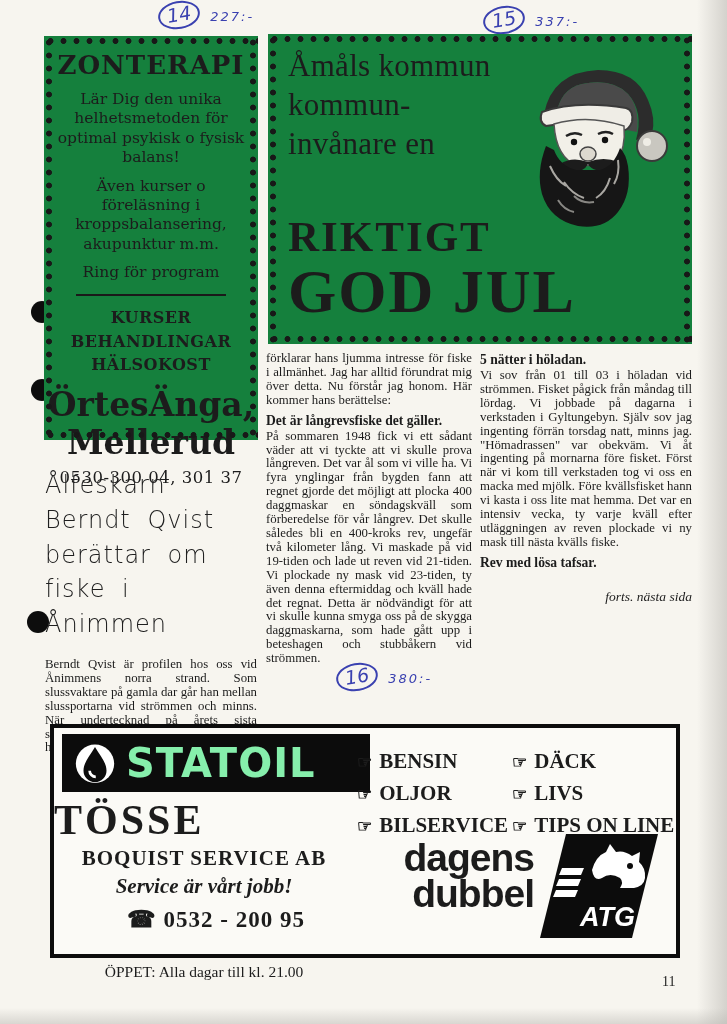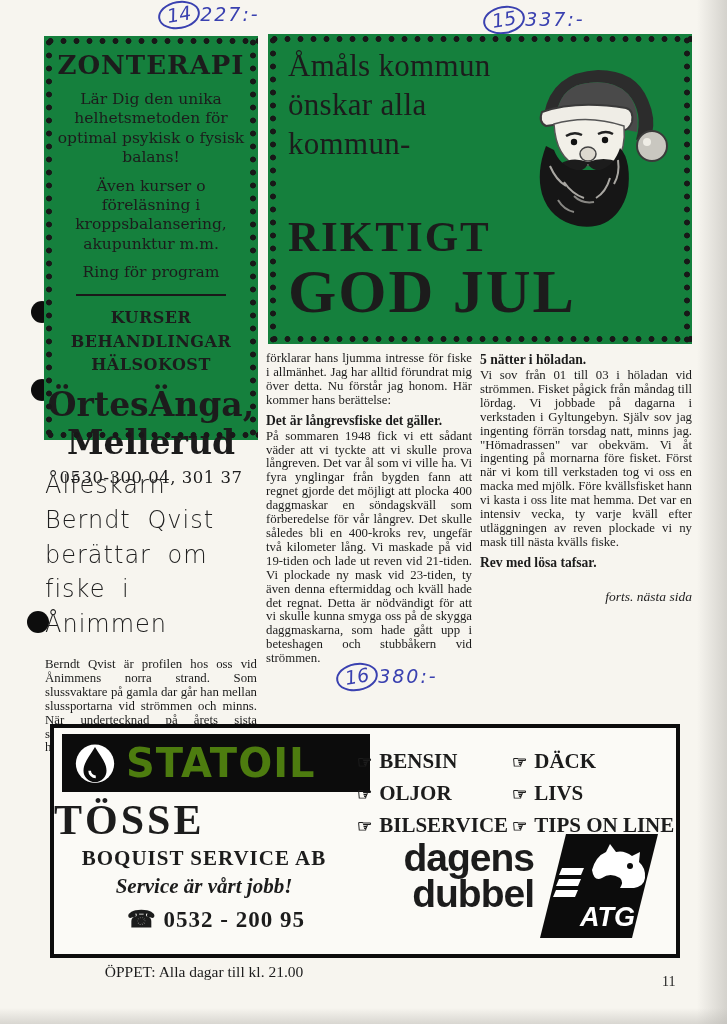--- a/index.html
+++ b/index.html
@@ -21,21 +21,21 @@
       radial-gradient(circle,#181818 2.6px,transparent 3.3px),
       radial-gradient(circle,#181818 2.6px,transparent 3.3px),
       radial-gradient(circle,#181818 2.6px,transparent 3.3px);
     background-size:13px 10px,13px 10px,10px 13px,10px 13px;
     background-position:0 0,0 100%,0 0,100% 0;
     background-repeat:repeat-x,repeat-x,repeat-y,repeat-y;}
   
   .hand{font-family:"DejaVu Sans",sans-serif;font-style:italic;color:#3a41b0;}
   .circ{display:inline-block;border:2px solid #3a41b0;border-radius:50%;
         padding:0 7px 2px 7px;font-size:19px;transform:rotate(-10deg);}
-  .price{font-size:19px;letter-spacing:2px;font-style:italic;}
+  .price{font-size:13px;letter-spacing:2px;margin-left:10px;font-style:italic;}
   
   .zont{font-family:"DejaVu Serif",serif;text-align:center;}
   .zont-title{font-size:26px;font-weight:bold;letter-spacing:1px;margin:14px 0 10px;}
   .zont-p{font-size:15.5px;line-height:1.25;margin:9px 8px;}
   .zont-rule{border:none;border-top:2px solid #1a1a1a;width:150px;margin:12px auto 10px;}
   .zont-list{font-size:16px;font-weight:bold;line-height:1.45;letter-spacing:.5px;}
   .zont-name{font-size:33px;font-weight:bold;line-height:1.15;margin-top:10px;}
   .zont-phone{font-size:16.5px;margin-top:6px;letter-spacing:.5px;}
   
   .gj-lines{font-size:31px;line-height:1.26;letter-spacing:.3px;}
@@ -43,21 +43,21 @@
   .gj-big2{font-size:62px;font-weight:bold;letter-spacing:2px;line-height:.95;}
   
   .script-h{font-family:"DejaVu Sans",sans-serif;font-weight:200;font-size:24px;
             line-height:1.45;letter-spacing:1px;word-spacing:8px;color:#1f1f1f;}
   .body-p{font-size:12.8px;line-height:13.9px;text-align:justify;}
   .body-h{font-size:13.6px;font-weight:bold;margin:5px 0 1px;}
   .cont{font-style:italic;font-size:13.5px;text-align:right;}
   
   .statoil-box{border:4px solid #0c0c0c;background:#fbfaf6;}
   .logo-bar{background:#0c0c0c;display:flex;align-items:center;padding:0 10px;}
-  .logo-text{color:#4d7c0f;font-family:"DejaVu Sans",sans-serif;font-weight:bold;
+  .logo-text{color:#86efac;font-family:"DejaVu Sans",sans-serif;font-weight:bold;
              font-size:40px;letter-spacing:1px;margin-left:8px;}
   .tosse{font-size:42px;font-weight:bold;letter-spacing:3px;text-align:left;}
   .boquist{font-size:21px;font-weight:bold;letter-spacing:1px;text-align:center;}
   .slogan{font-size:21px;font-weight:bold;font-style:italic;text-align:center;}
   .phone-row{font-size:23px;font-weight:bold;text-align:center;letter-spacing:1px;}
   .hours{font-size:15.5px;font-weight:normal;text-align:center;margin-top:32px;}
   .svc{font-size:21px;font-weight:bold;line-height:30px;white-space:nowrap;}
   .svc .fingr{font-size:17px;margin-right:7px;}
   .dagens{font-family:"Liberation Sans",sans-serif;font-weight:bold;font-size:39px;
           line-height:.92;letter-spacing:-1px;text-align:right;}
@@ -95,22 +95,22 @@
   <div class="zont-list">HÄLSOKOST</div>
   <div class="zont-name">ÖrtesÄnga,</div>
   <div class="zont-name" style="margin-top:0;">Mellerud</div>
   <div class="zont-phone">0530-300 04, 301 37</div>
 </div>
 
 <div class="abs dotbox" style="left:268px;top:34px;width:424px;height:310px;">
   <div class="dotframe"></div>
   <div class="abs gj-lines" style="left:20px;top:12px;width:250px;">
     <div>Åmåls kommun</div>
-    <div>önskar alla</div>
     <div>kommun-</div>
+    <div>invånare en</div>
   </div>
 
   <svg class="abs" style="left:248px;top:28px;" width="160" height="170" viewBox="0 0 160 170">
 
     <path d="M28,52 Q36,10 82,8 Q120,8 132,38 Q140,56 136,72 L120,78 Q128,50 112,32 Q96,16 66,22 Q44,27 40,54 Z" fill="#2c2c2c"></path>
     <path d="M40,54 Q44,27 66,22 Q96,16 112,32 Q124,46 121,70" fill="#4a4a4a"></path>
 
     <path d="M26,50 Q60,38 110,46 Q118,48 116,60 Q112,70 104,68 Q62,58 30,64 Q22,60 26,50 Z" fill="#efede6" stroke="#3a3a3a" stroke-width="2"></path>
 
     <circle cx="136" cy="84" r="15" fill="#c9c7c0" stroke="#3a3a3a" stroke-width="2"></circle>

